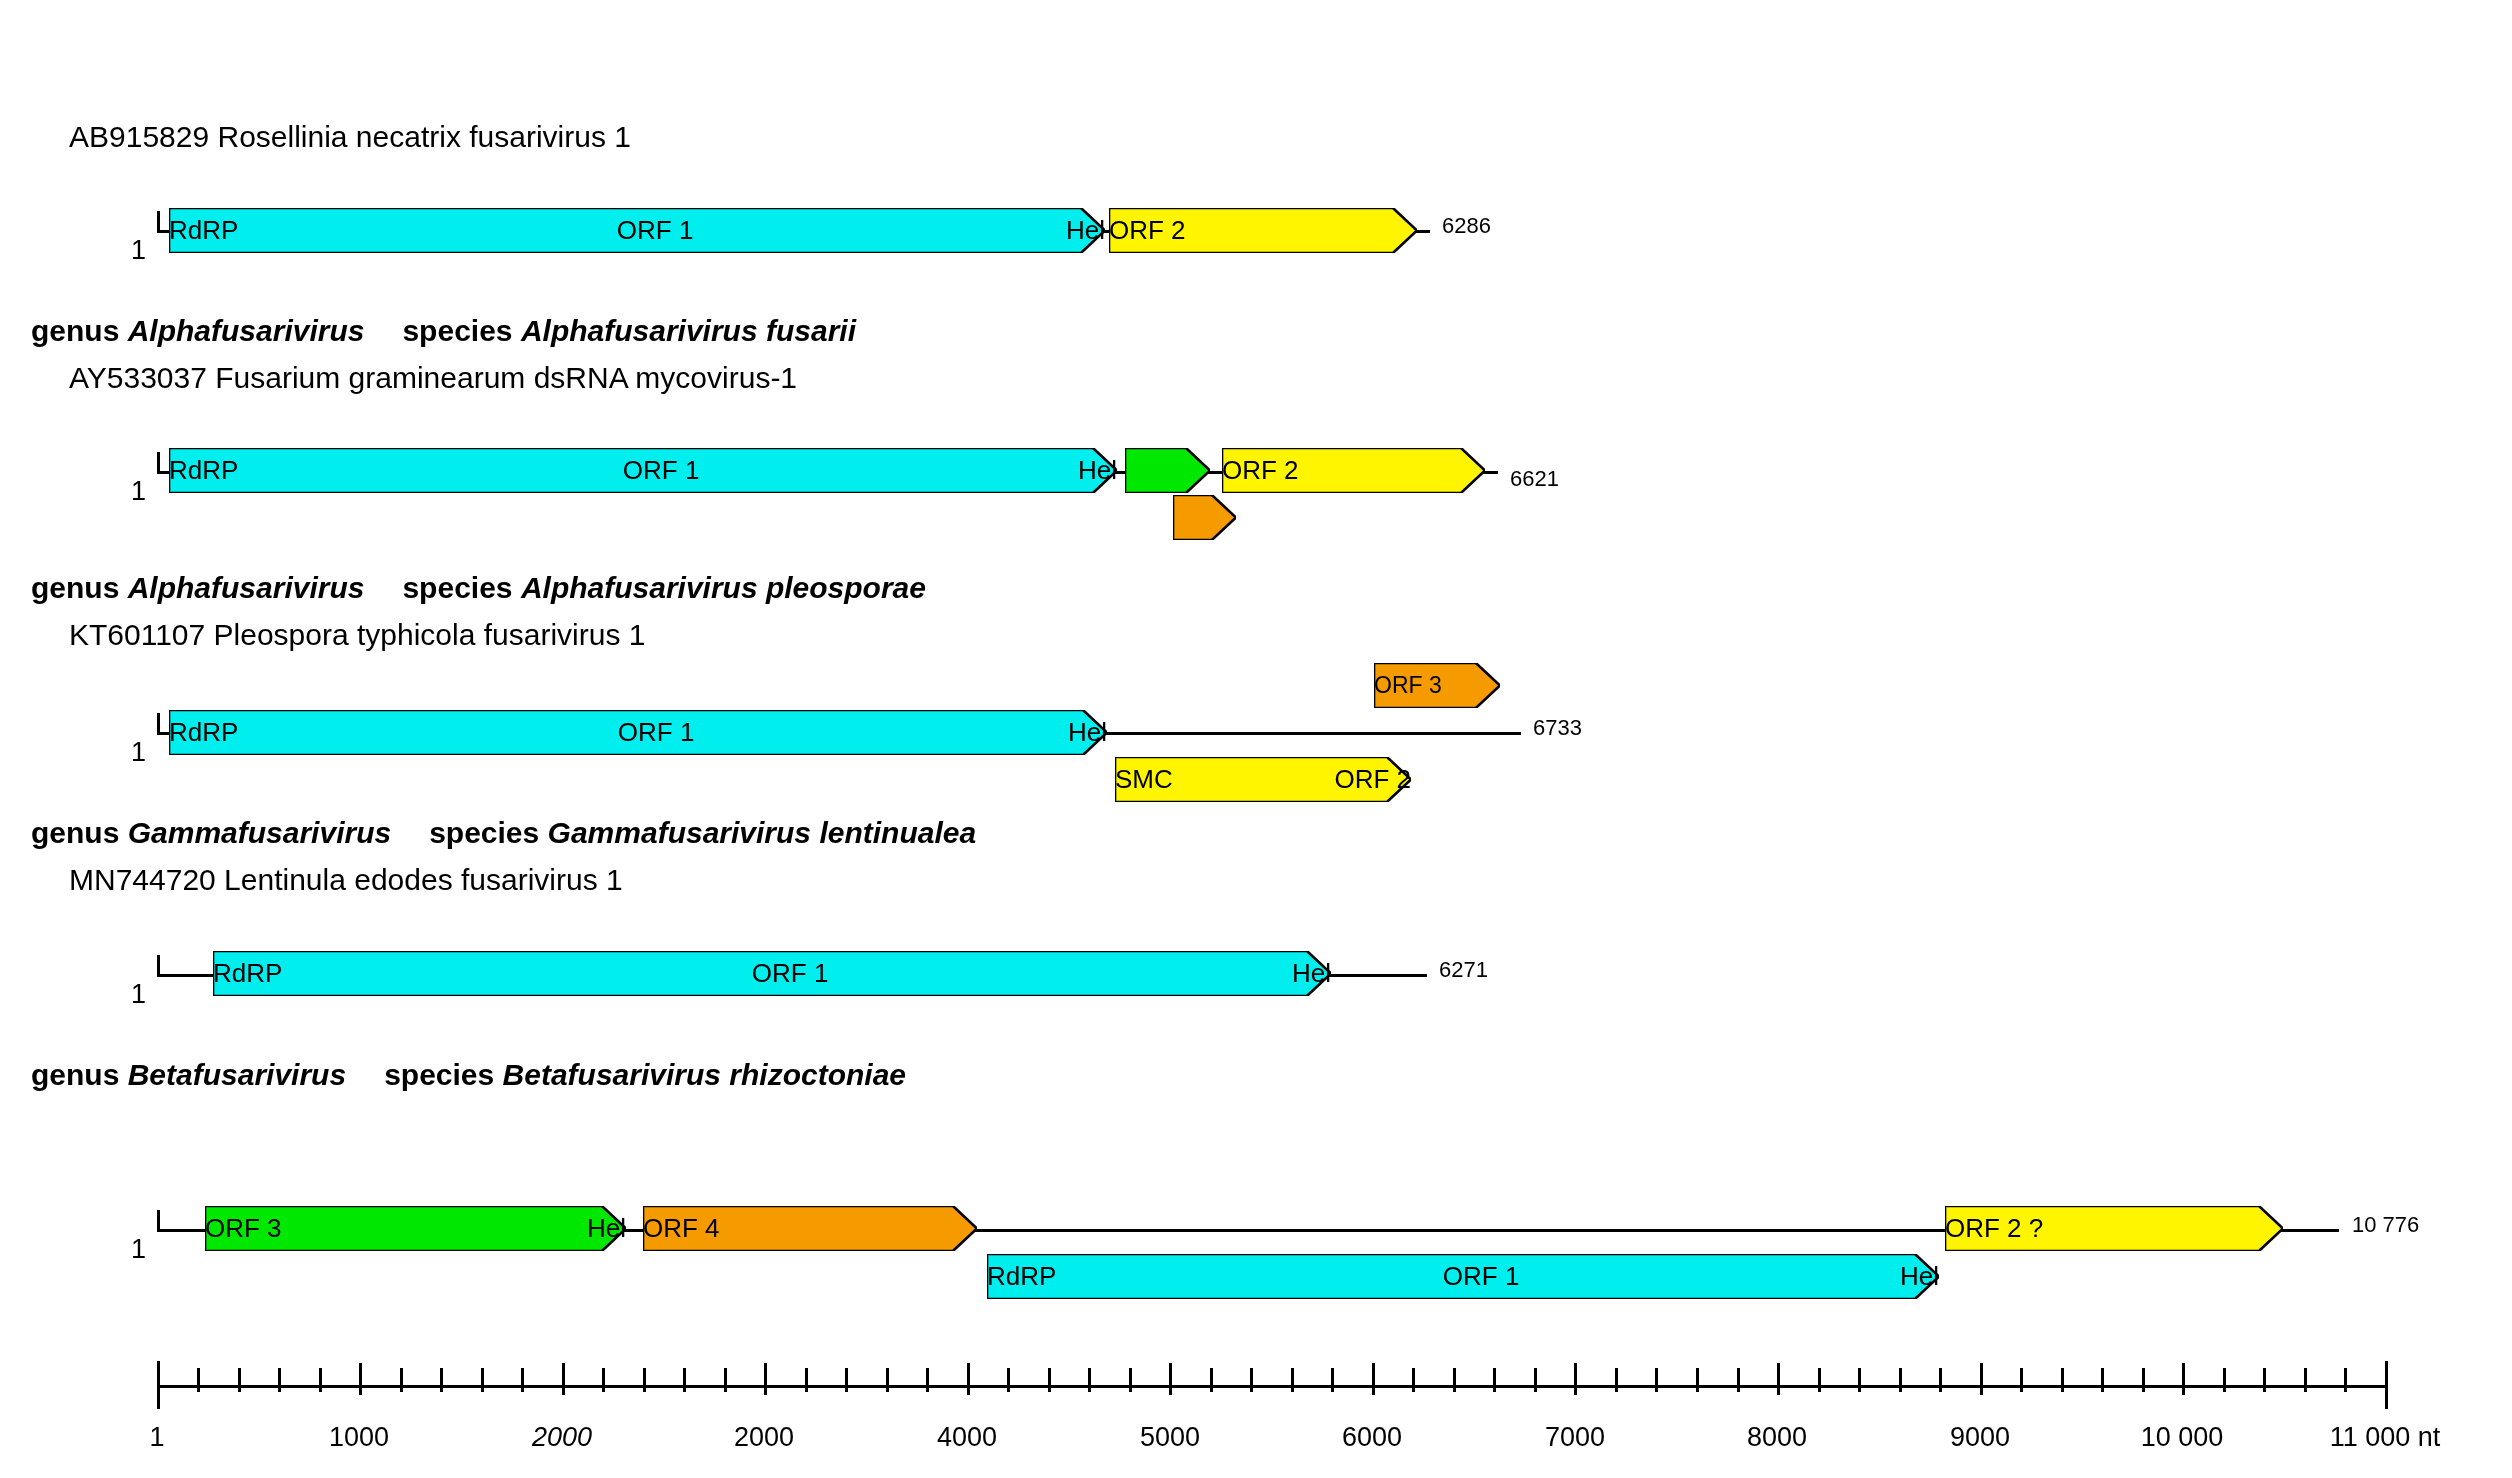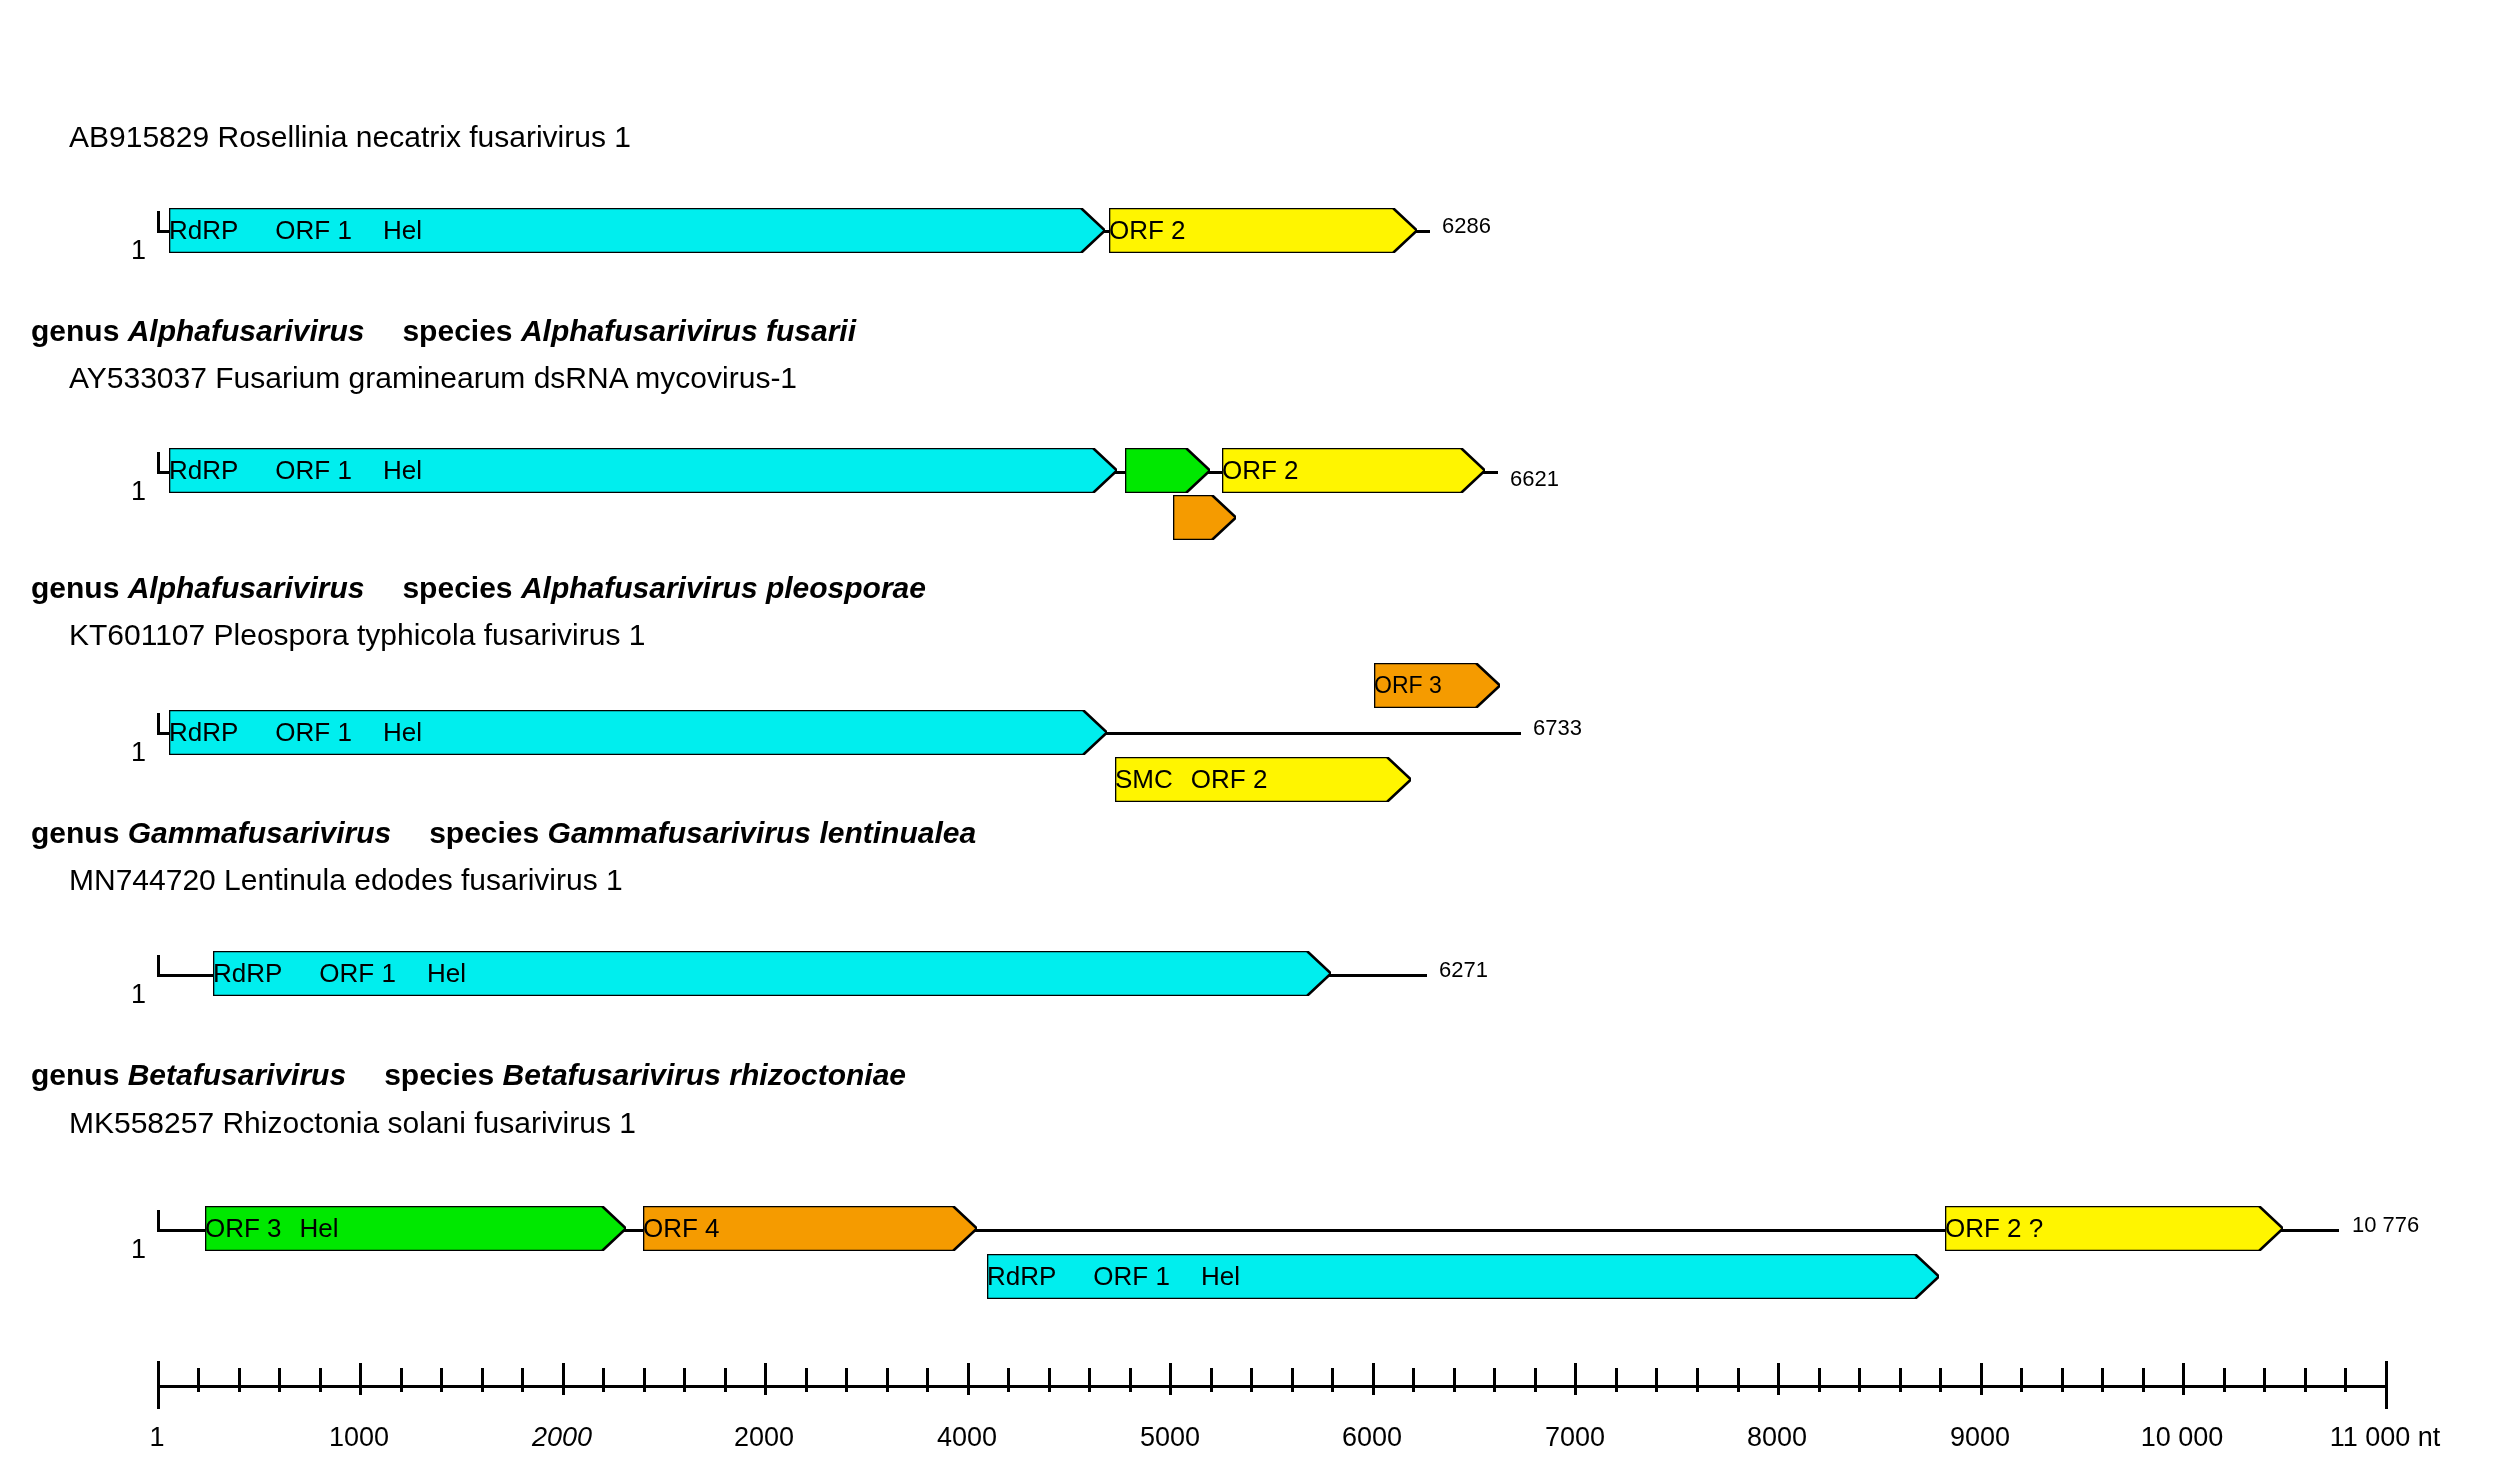--- a/index.html
+++ b/index.html
@@ -72,21 +72,21 @@
   .orf-shape svg {
     display: block;
     width: 100%;
     height: 100%;
   }
   .orf-text {
     position: absolute;
     inset: 0;
     display: flex;
     align-items: center;
-    justify-content: flex-start;
+    justify-content: space-between;
     font-size: 26px;
     color: #000000;
     white-space: nowrap;
     pointer-events: none;
   }
   .orf-text.small {
     font-size: 23px;
   }
 
   
@@ -237,21 +237,20 @@
       </div>
       <div class="orf-text">
         <span>RdRP</span>
         <span class="sp" style="display: inline-block; width: 37px;"></span>
         <span>ORF 1</span>
         <span style="display: inline-block; width: 31px;"></span>
         <span>Hel</span>
       </div>
     </div>
     <div class="taxon-line" style="top: 1058px;"><span class="rank">genus</span> <span class="name">Betafusarivirus</span><span class="gap"></span><span class="rank">species</span> <span class="name">Betafusarivirus rhizoctoniae</span></div>
-    <div class="acc-line" style="top: 1106px;">MK558257 Rhizoctonia solani fusarivirus 1</div>
     <div class="axis-line" style="left: 157px; top: 1229px; width: 2182px;"></div>
     <div class="tick-start" style="left: 157px; top: 1210px; height: 22px;"></div>
     <div class="start-label" style="left: 73px; top: 1234px; width: 73px;">1</div>
     <div class="end-label" style="left: 2352px; top: 1212px;">10 776</div>
     <div class="orf-wrap" style="left: 205px; top: 1206px; width: 421px; height: 45px;">
       <div class="orf-shape">
         <svg viewBox="0 0 805.6005091371942 86" preserveAspectRatio="none">
           <polygon points="0,0 759.6005091371942,0 805.6005091371942,43 759.6005091371942,86 0,86" fill="#00E800" stroke="#000000" stroke-width="5" stroke-linejoin="miter"></polygon>
         </svg>
       </div>

